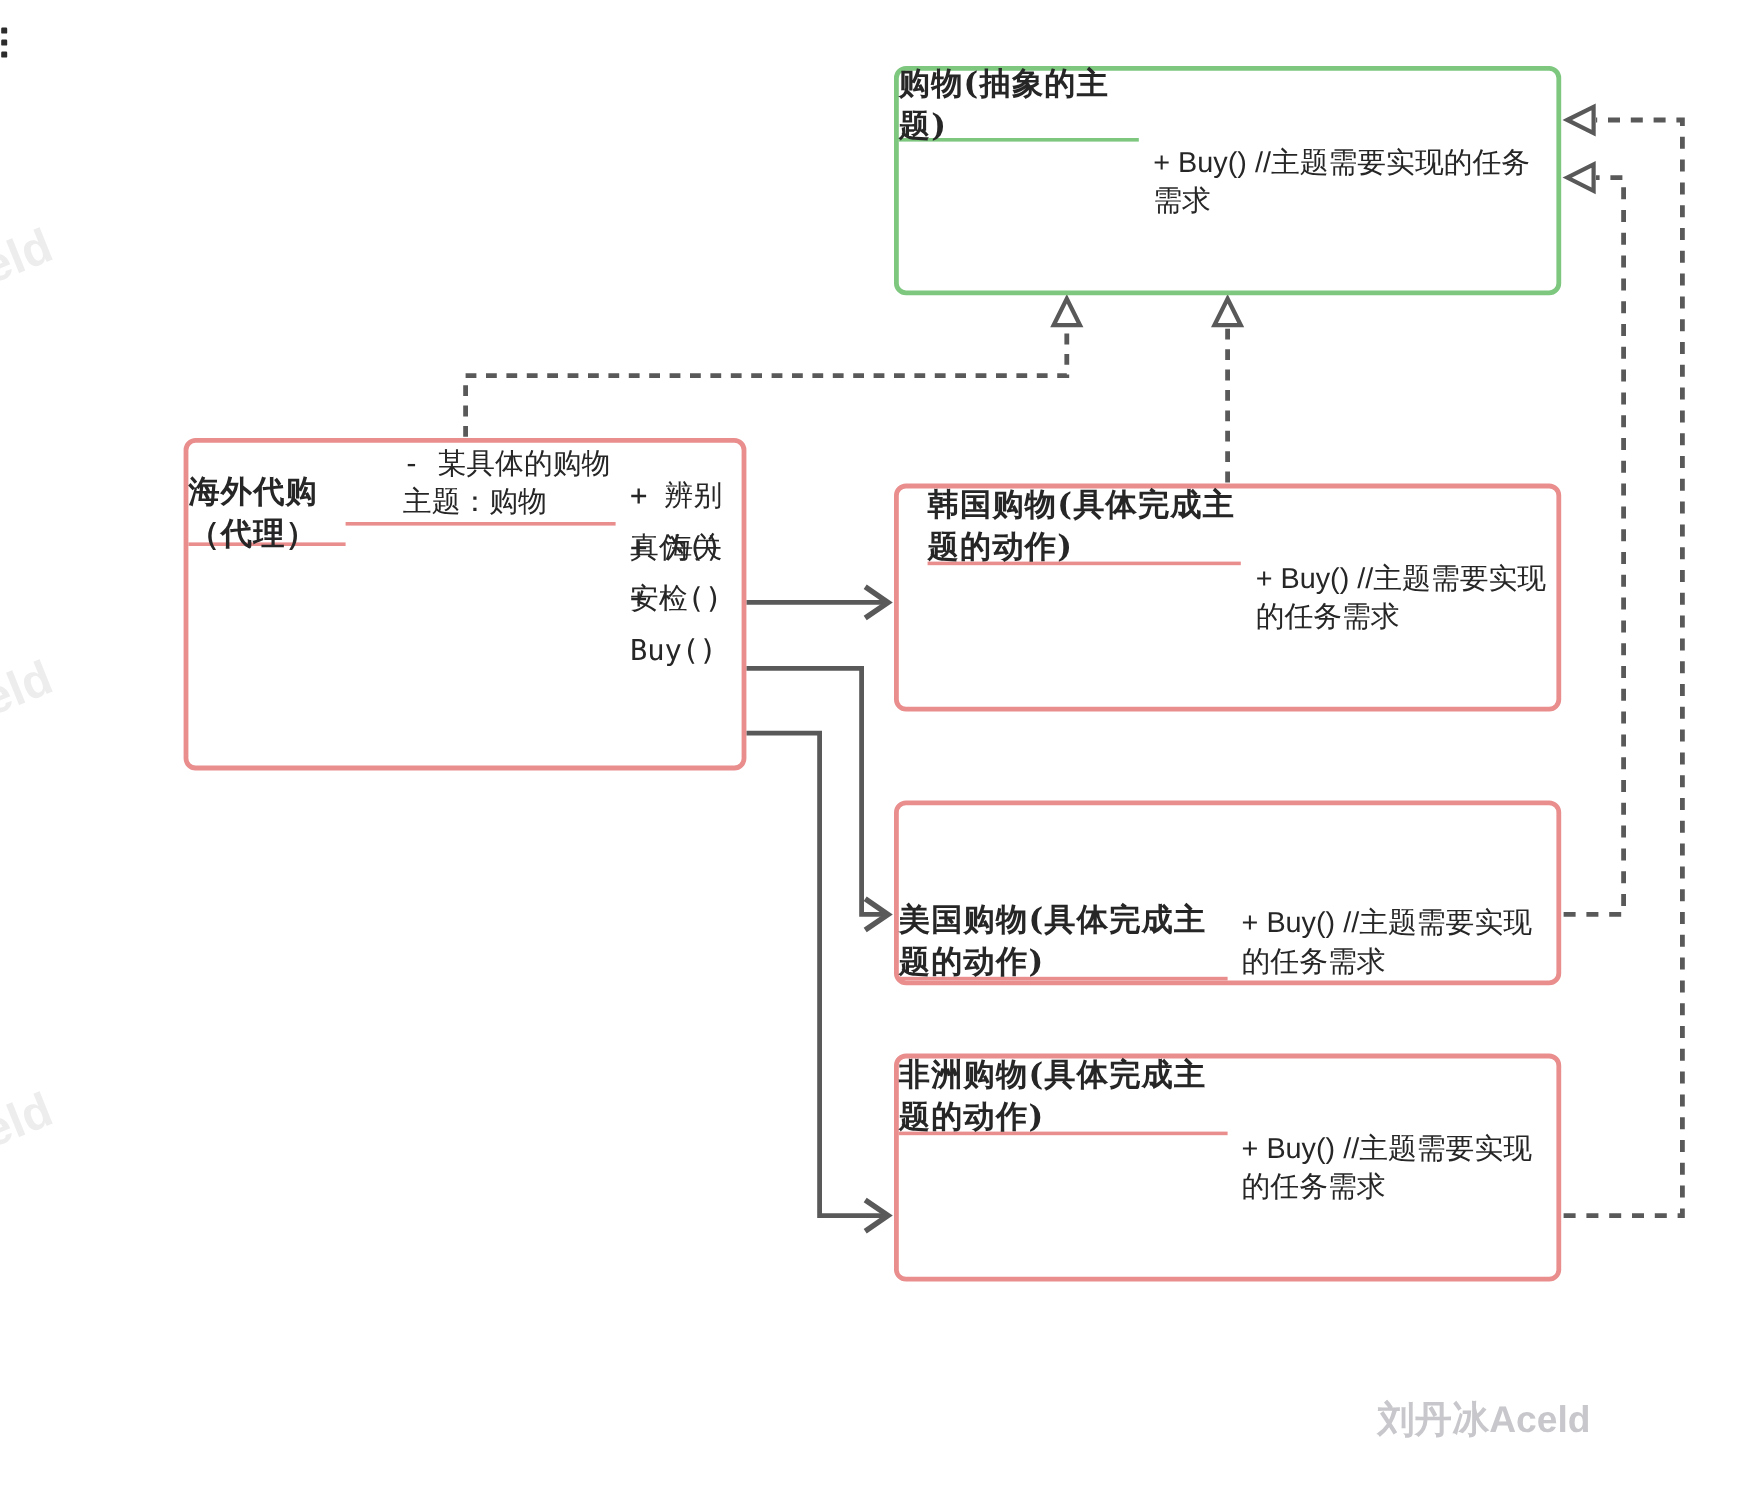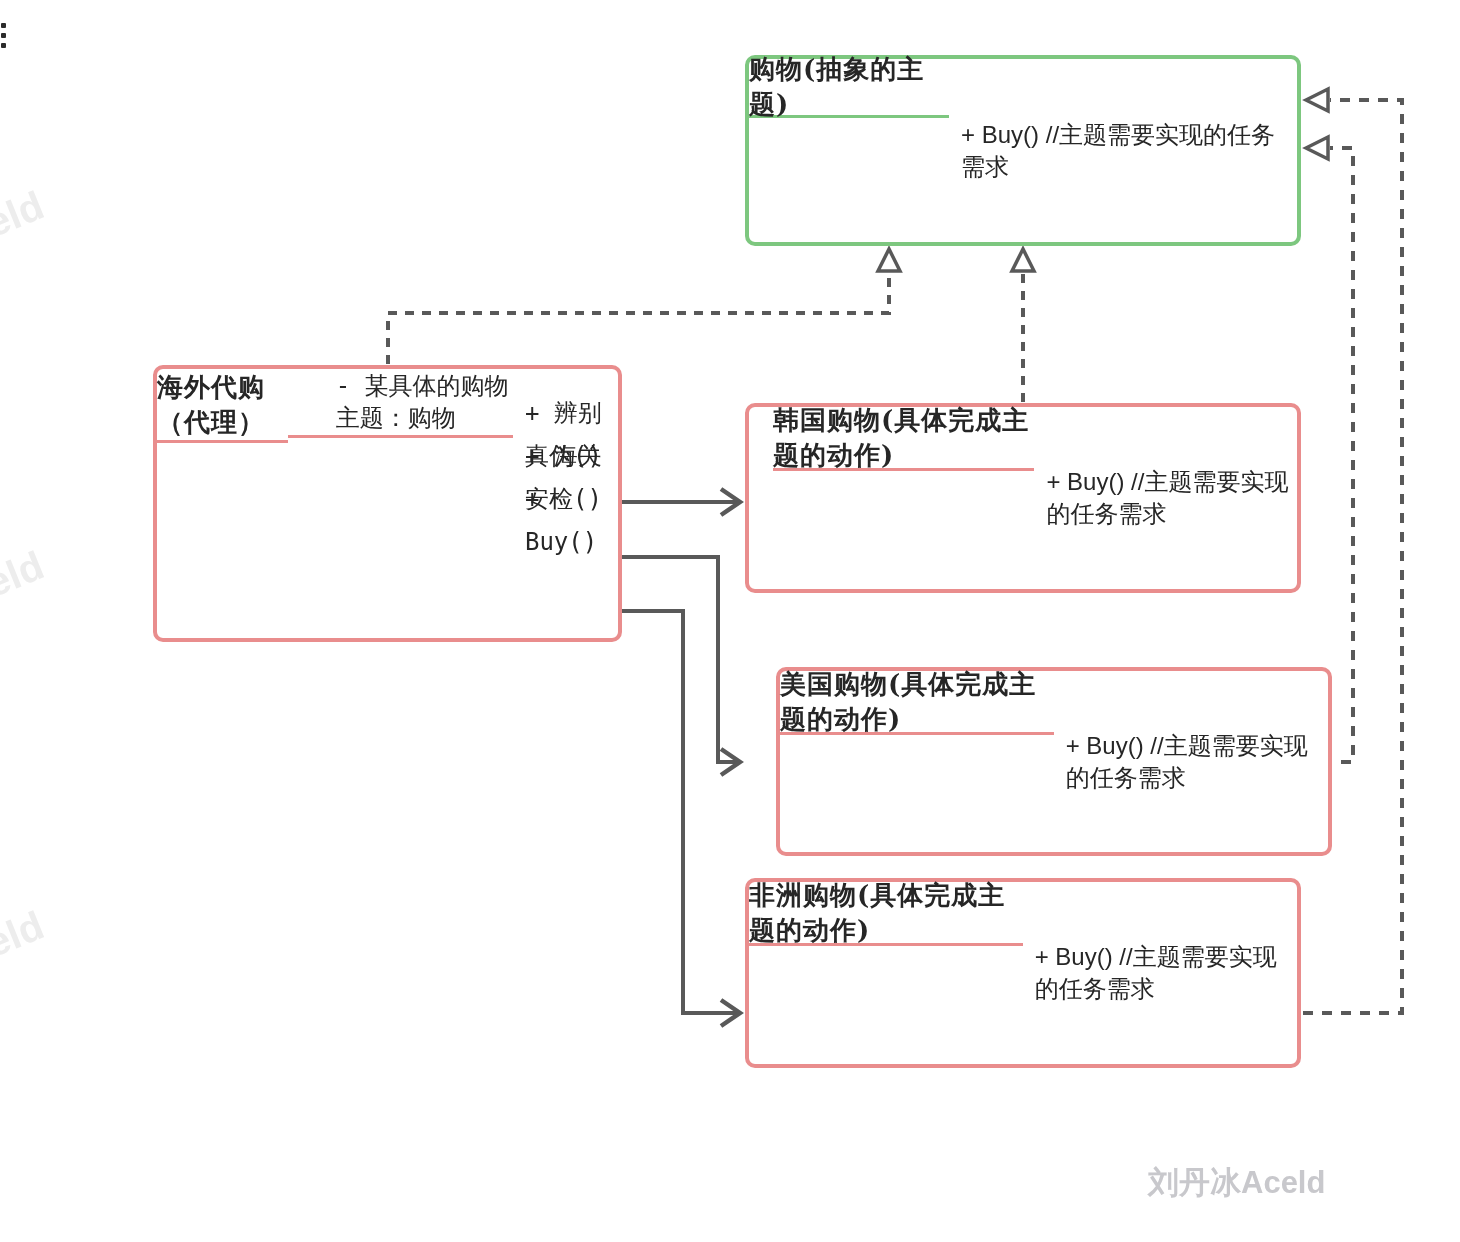--- a/index.html
+++ b/index.html
@@ -29,25 +29,25 @@
   .row-meth-list { flex:1 1 auto; padding:23px 0 0 12px;
                font-family:"DejaVu Sans Mono", monospace; font-size:24px; }
   .row-meth-list div { height:43px; line-height:43px; }
 
   
   #box-abstract { left:745px; top:55px;  width:556px; height:191px; }
   #box-abstract .row-title { height:59px; }
   #box-abstract .row-mid   { height:66px; }
 
   #box-proxy   { left:153px; top:365px; width:469px; height:277px; }
-  #box-proxy .row-title { height:74px; }
+  #box-proxy .row-title { height:54px;margin-top:32px; }
   #box-proxy .row-attr  { height:69px;padding-left:48px; }
 
   #box-korea   { left:745px; top:403px; width:556px; height:190px;padding-left:24px; }
-  #box-usa     { left:776px; top:667px; width:556px; height:189px; }
+  #box-usa     { left:745px; top:667px; width:556px; height:154px;align-items:flex-end; }
   #box-africa  { left:745px; top:878px; width:556px; height:190px; }
   .concrete .row-title { height:64px; }
   .concrete .row-mid   { height:66px; }
 
   
   .kebab { position:absolute; left:1px; top:23px; width:8px; height:26px; cursor:pointer; }
   .kebab i { display:block; width:5px; height:5px; background:#2b2b2b; border-radius:1px; margin:0 0 5px 0; }
 
   
   .wm-edge { position:absolute; left:-14px; font-size:40px; font-weight:bold;

